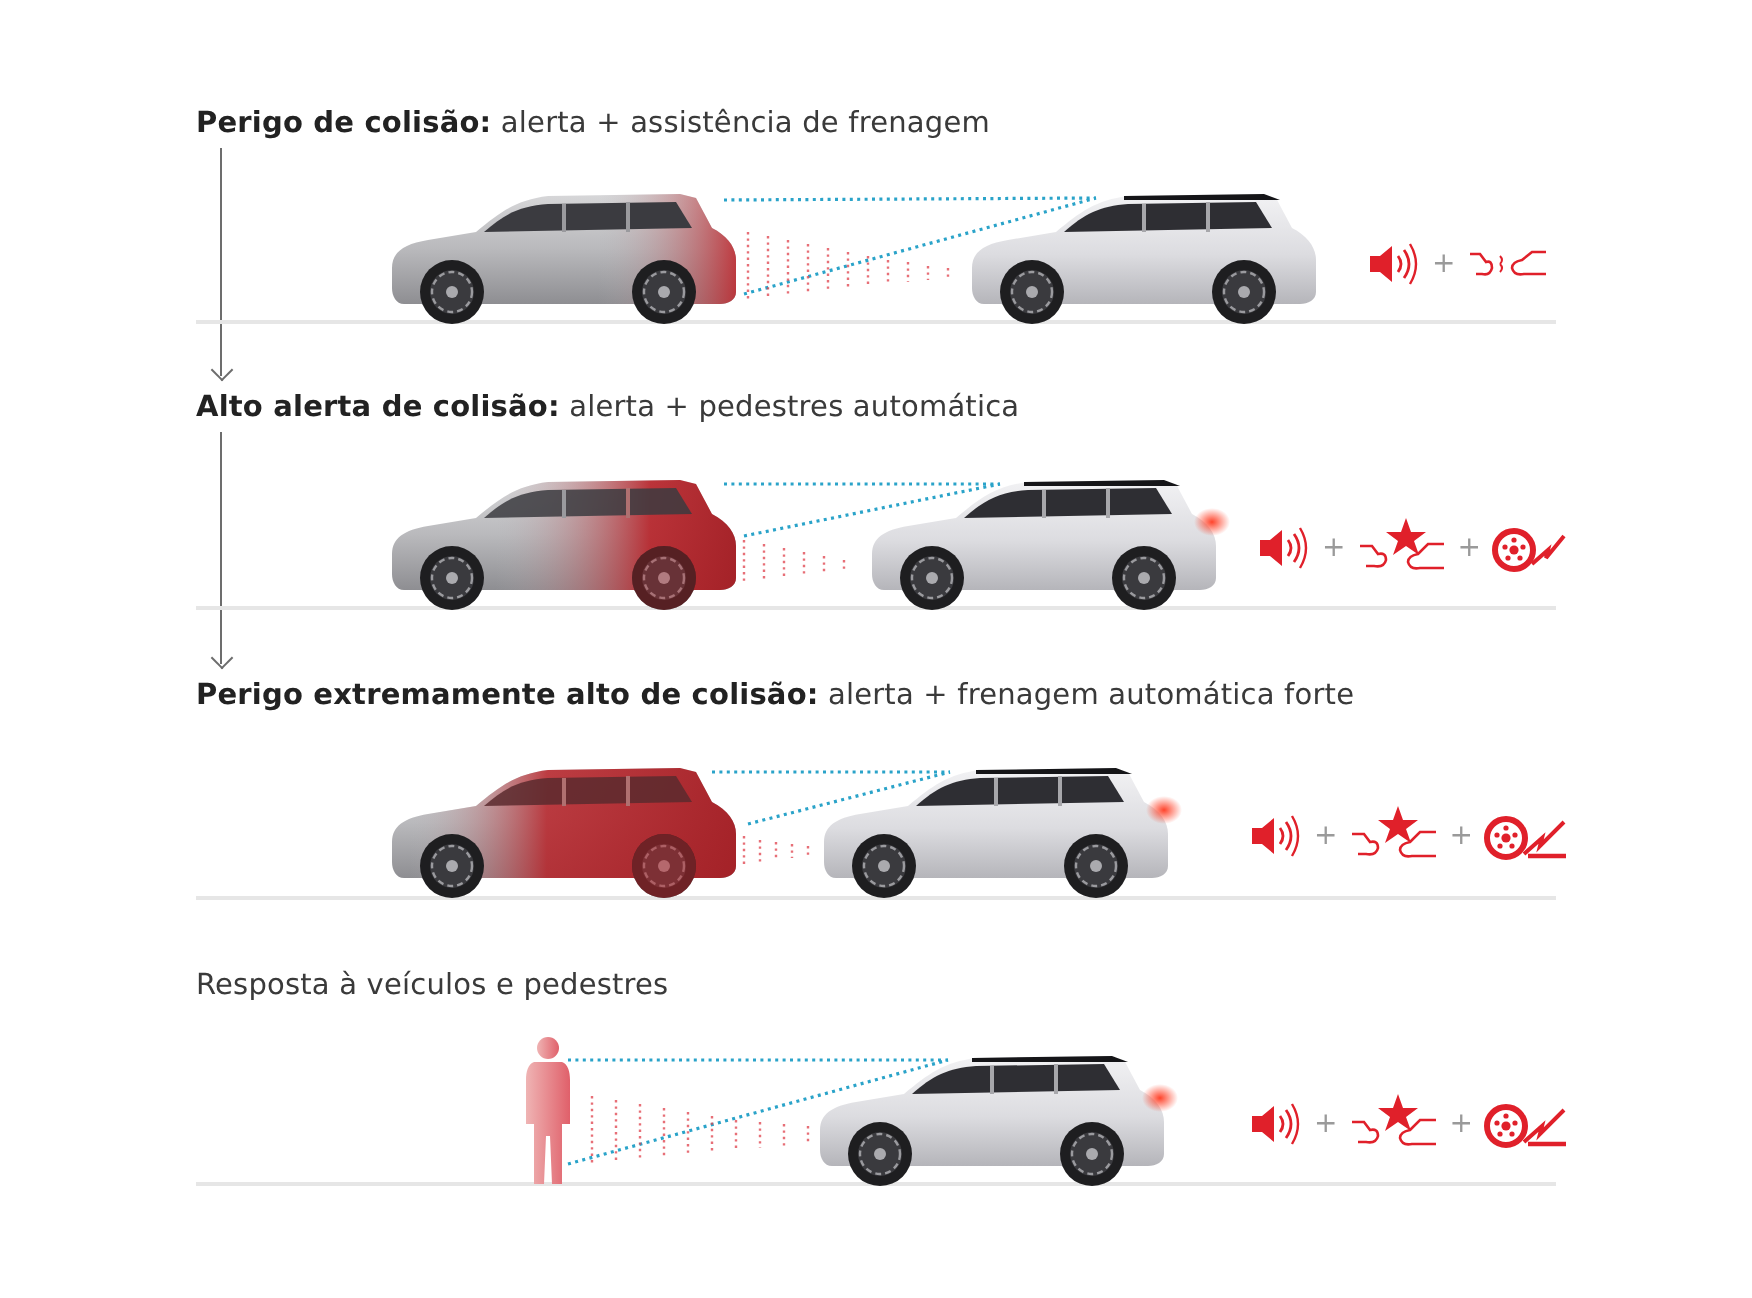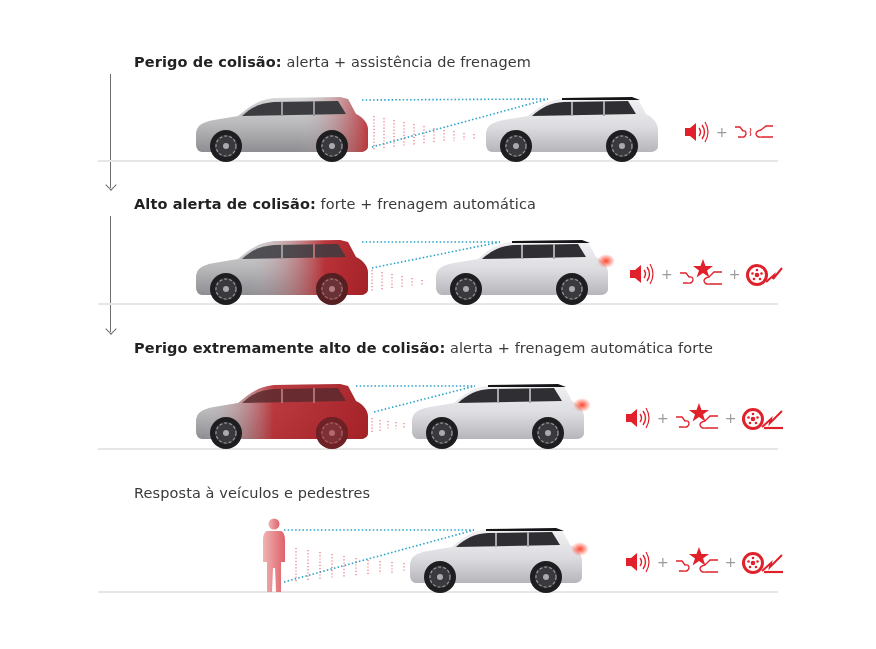--- a/index.html
+++ b/index.html
@@ -1,34 +1,34 @@
 <!DOCTYPE html>
 <html><head>
 <meta charset="utf-8">
 <style>
   html, body { margin: 0; padding: 0; background: #ffffff; }
   body { width: 876px; height: 649px; position: relative; overflow: hidden;
          font-family: "DejaVu Sans", "Liberation Sans", sans-serif; }
   .stage { position: absolute; left: 0; top: 0; width: 876px; height: 649px; }
-  .title { position: absolute; left: 98px; font-size: 14.5px; color: #3a3a3a; white-space: nowrap; letter-spacing: 0.1px; margin-left: 36px; }
+  .title { position: absolute; left: 98px; font-size: 14.5px; color: #3a3a3a; white-space: nowrap; letter-spacing: 0.1px; }
   .title b { font-weight: bold; color: #222222; }
   .ground { position: absolute; left: 98px; width: 680px; height: 2px; background: #e6e6e6; }
   .arrow { position: absolute; left: 110px; width: 1px; background: #6d6d6d; }
   .arrowhead { position: absolute; width: 7px; height: 7px; border-right: 1px solid #6d6d6d; border-bottom: 1px solid #6d6d6d; transform: rotate(45deg); left: 107px; }
   svg.scene { position: absolute; left: 0; top: 0; }
   .icons { position: absolute; display: flex; align-items: center; gap: 6px; }
   .plus { color: #9a9a9a; font-size: 14px; }
 </style>
 </head>
 <body>
 
 <div class="stage">
 
   <div class="title" style="top:54px"><b>Perigo de colisão:</b><span> alerta + assistência de frenagem</span></div>
-  <div class="title" style="top:196px"><b>Alto alerta de colisão:</b><span> forte + frenagem automática</span></div>
+  <div class="title" style="top:196px"><b>Alto alerta de colisão:</b><span> alerta + pedestres automática</span></div>
   <div class="title" style="top:485px"><span>Resposta à veículos e pedestres</span></div>
   <div class="title" style="top:340px"><b>Perigo extremamente alto de colisão:</b><span> alerta + frenagem automática forte</span></div>
 
   <div class="arrow" style="top:74px;height:114px"></div>
   <div class="arrowhead" style="top:181px"></div>
   <div class="arrow" style="top:216px;height:116px"></div>
   <div class="arrowhead" style="top:325px"></div>
 
   <div class="ground" style="top:160px"></div>
   <div class="ground" style="top:303px"></div>

